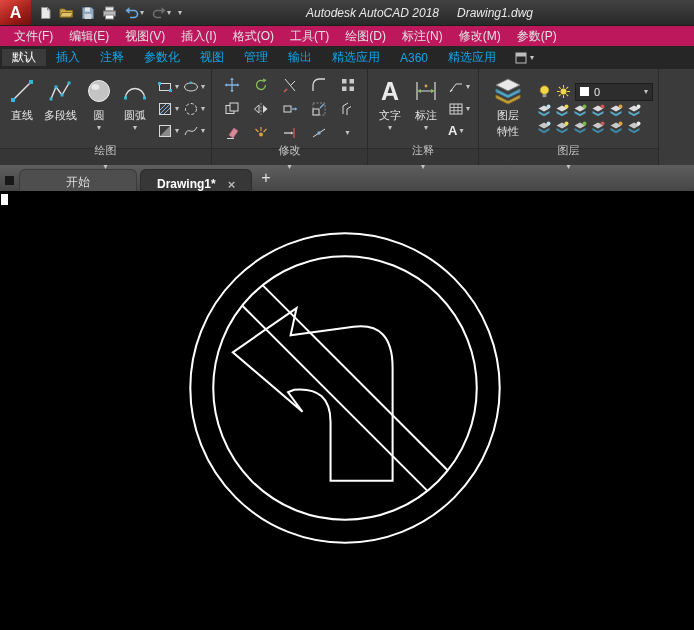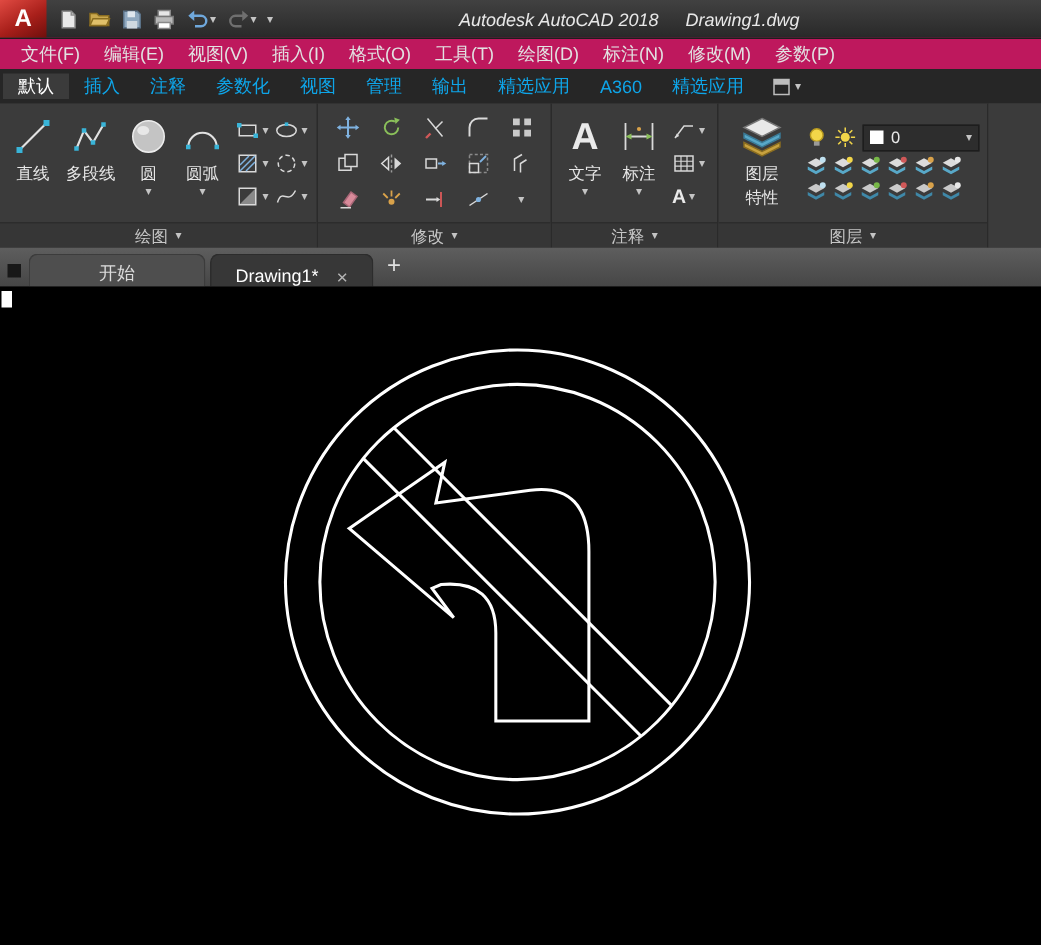--- a/index.html
+++ b/index.html
@@ -25,21 +25,21 @@
   .ribbon-tabs { height:23px; background:#262626; display:flex; align-items:center; padding-left:2px; }
   .rtab { color:#0ea5e9; font-size:12px; padding:0 10px; display:flex; align-items:center; }
   .rtab.active { background:#3b3b3b; color:#ffffff; }
   .rtab-tool { display:flex; align-items:center; gap:3px; padding:0 9px; }
 
   
   .ribbon { display:flex; background:#3b3b3b; height:96px; }
   .panel { display:flex; flex-direction:column; border-right:1px solid #2a2a2a; }
   .panel-content { height:79px; display:flex; align-items:center; padding:2px 5px; gap:2px; }
   .panel-label { height:17px; background:#363636; border-top:1px solid #2c2c2c; display:flex;
-                 align-items:center; justify-content:center; gap:5px; color:#c6c6c6; font-size:11px; }
+                 align-items:center; justify-content:center; gap:5px; color:#c6c6c6; font-size:11px;flex-direction:column; }
   .big-tool { min-width:34px; height:74px; padding:3px 3px 0; display:flex; flex-direction:column;
               align-items:center; gap:1px; border-radius:2px; }
   .big-tool .icon-box { height:32px; display:flex; align-items:center; justify-content:center; }
   .big-tool .lbl { font-size:11px; color:#e6e6e6; white-space:nowrap;text-align:right; }
   .small-col { display:grid; grid-auto-rows:22px; align-content:center; }
   .sm { display:flex; align-items:center; gap:2px; padding:0 3px; }
   .mod-grid { display:grid; grid-template-columns:repeat(5,29px); grid-auto-rows:24px; align-content:center; }
   .mod-btn { display:flex; align-items:center; justify-content:center; border-radius:2px; }
   .glyph-A { font-size:25px; font-weight:bold; color:#eaeaea; line-height:26px; }
   .glyph-A-small { font-size:13px; font-weight:bold; color:#eaeaea; }
@@ -50,21 +50,21 @@
   .layer-swatch { width:9px; height:9px; background:#ffffff; }
   .layer-dd .val { color:#e8e8e8; font-size:11px; flex:1; }
   .filler { flex:1; background:#3b3b3b; }
 
   
   .file-tabs { height:26px; background:linear-gradient(#5e5e5e,#464646); display:flex; align-items:flex-end; padding-left:3px; }
   .tab-overflow { width:9px; height:9px; background:#181818; margin:0 5px 6px 2px; }
   .ftab { height:22px; display:flex; align-items:flex-end; padding:0 16px; font-size:12px;
           border-radius:6px 6px 0 0; margin-right:3px; }
   .ftab.start { background:#4e4e4e; color:#dcdcdc; width:118px; justify-content:center; border:1px solid #3c3c3c; border-bottom:none; }
-  .ftab.active { background:#373737; color:#ffffff; gap:12px; border:1px solid #2c2c2c; border-bottom:none; }
+  .ftab.active { background:#373737; color:#ffffff; gap:12px; border:1px solid #2c2c2c; border-bottom:none;font-weight:bold; }
   .ftab .close { color:#b4b4b4; font-size:13px; line-height:13px; }
   .new-tab { color:#e0e0e0; font-size:16px; margin:0 0 4px 6px; }
 
   
   .canvas { position:relative; width:694px; height:439px; background:#000000; }
   .canvas-artifact { position:absolute; left:1px; top:3px; width:7px; height:11px; background:#ffffff; }
   .sign-svg { position:absolute; left:175px; top:27px; }
 
   svg { display:block; }
 </style>

